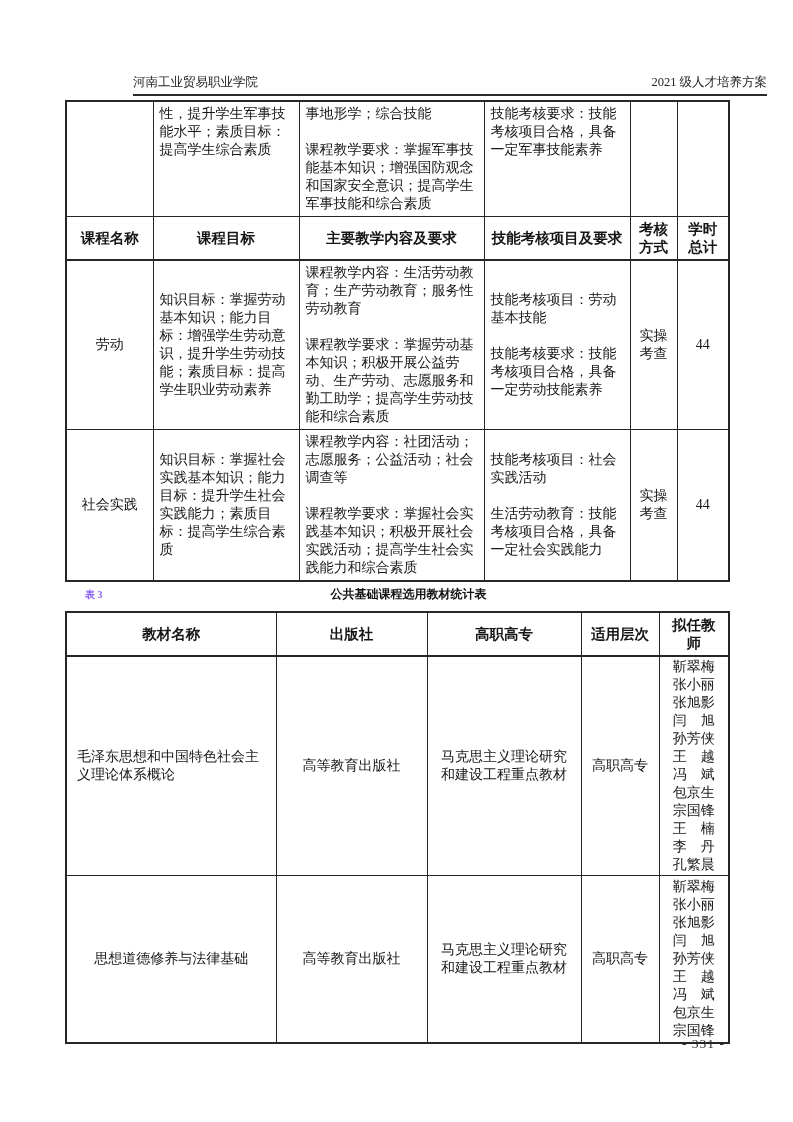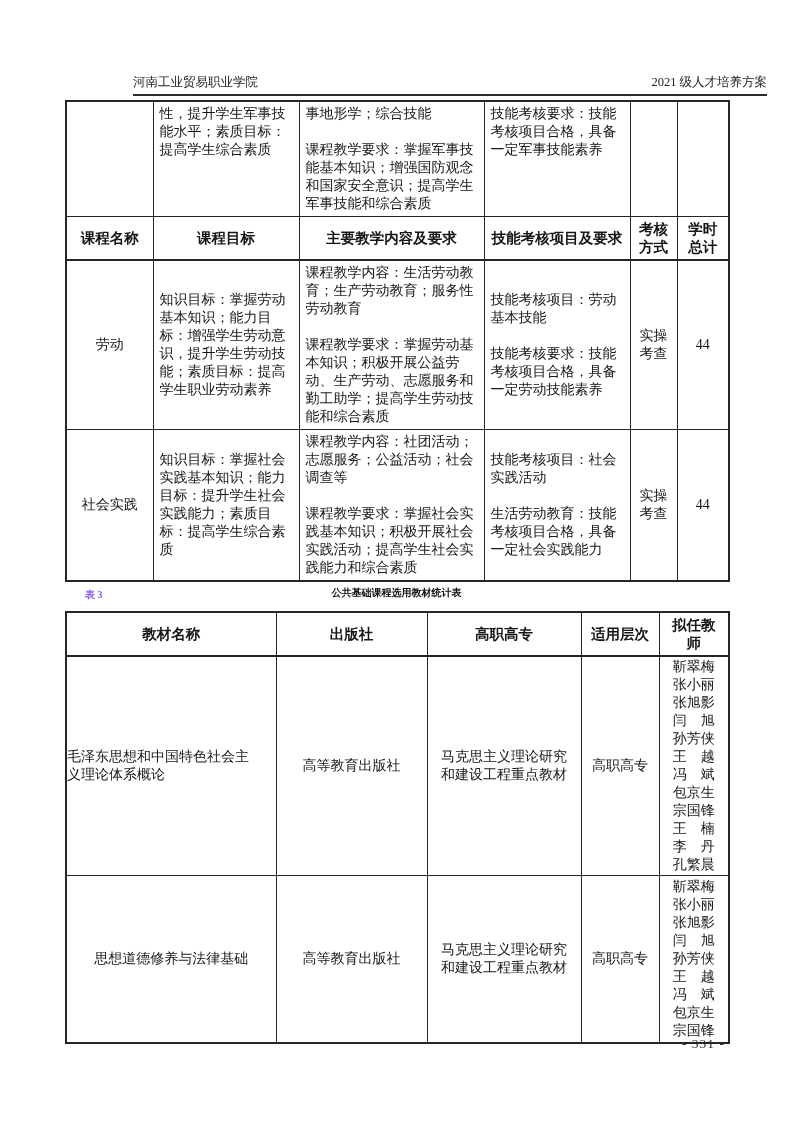--- a/index.html
+++ b/index.html
@@ -46,25 +46,25 @@
   .teachers-cell{padding:1px 2px;line-height:18px;}
   
   .table3-caption{
     position:absolute;top:586px;left:65px;width:663px;height:20px;
   }
   .table3-label{
     position:absolute;left:20px;top:2px;
     font-size:10px;color:#8b5cf6;font-weight:bold;
   }
   .table3-title{
-    position:absolute;left:0;top:0;width:100%;
+    position:absolute;left:12px;top:0;width:100%;
     text-align:center;
     font-weight:bold;
     font-family:Liberation Sans, sans-serif;
-    font-size:10px;color:#111;
+    font-size:12px;color:#111;
   }
   
   .page-number{
     position:absolute;top:1036px;left:625px;width:100px;
     text-align:right;font-size:13.5px;color:#2a2a2a;
     letter-spacing:1px;
   }
 </style>
 </head>
 <body>
@@ -148,21 +148,21 @@
     </colgroup>
     <tbody>
         <tr style="height:33px">
       <th>教材名称</th>
       <th>出版社</th>
       <th>高职高专</th>
       <th>适用层次</th>
       <th>拟任教师</th>
     </tr>
     <tr style="height:218px">
-      <td class="left pre" style="padding-left:0">毛泽东思想和中国特色社会主
+      <td class="left pre" style="padding-left:10px">毛泽东思想和中国特色社会主
 义理论体系概论</td>
       <td class="center pre">高等教育出版社</td>
       <td class="center pre">马克思主义理论研究
 和建设工程重点教材</td>
       <td class="center pre">高职高专</td>
       <td class="center pre teachers-cell">靳翠梅
 张小丽
 张旭影
 闫　旭
 孙芳侠

